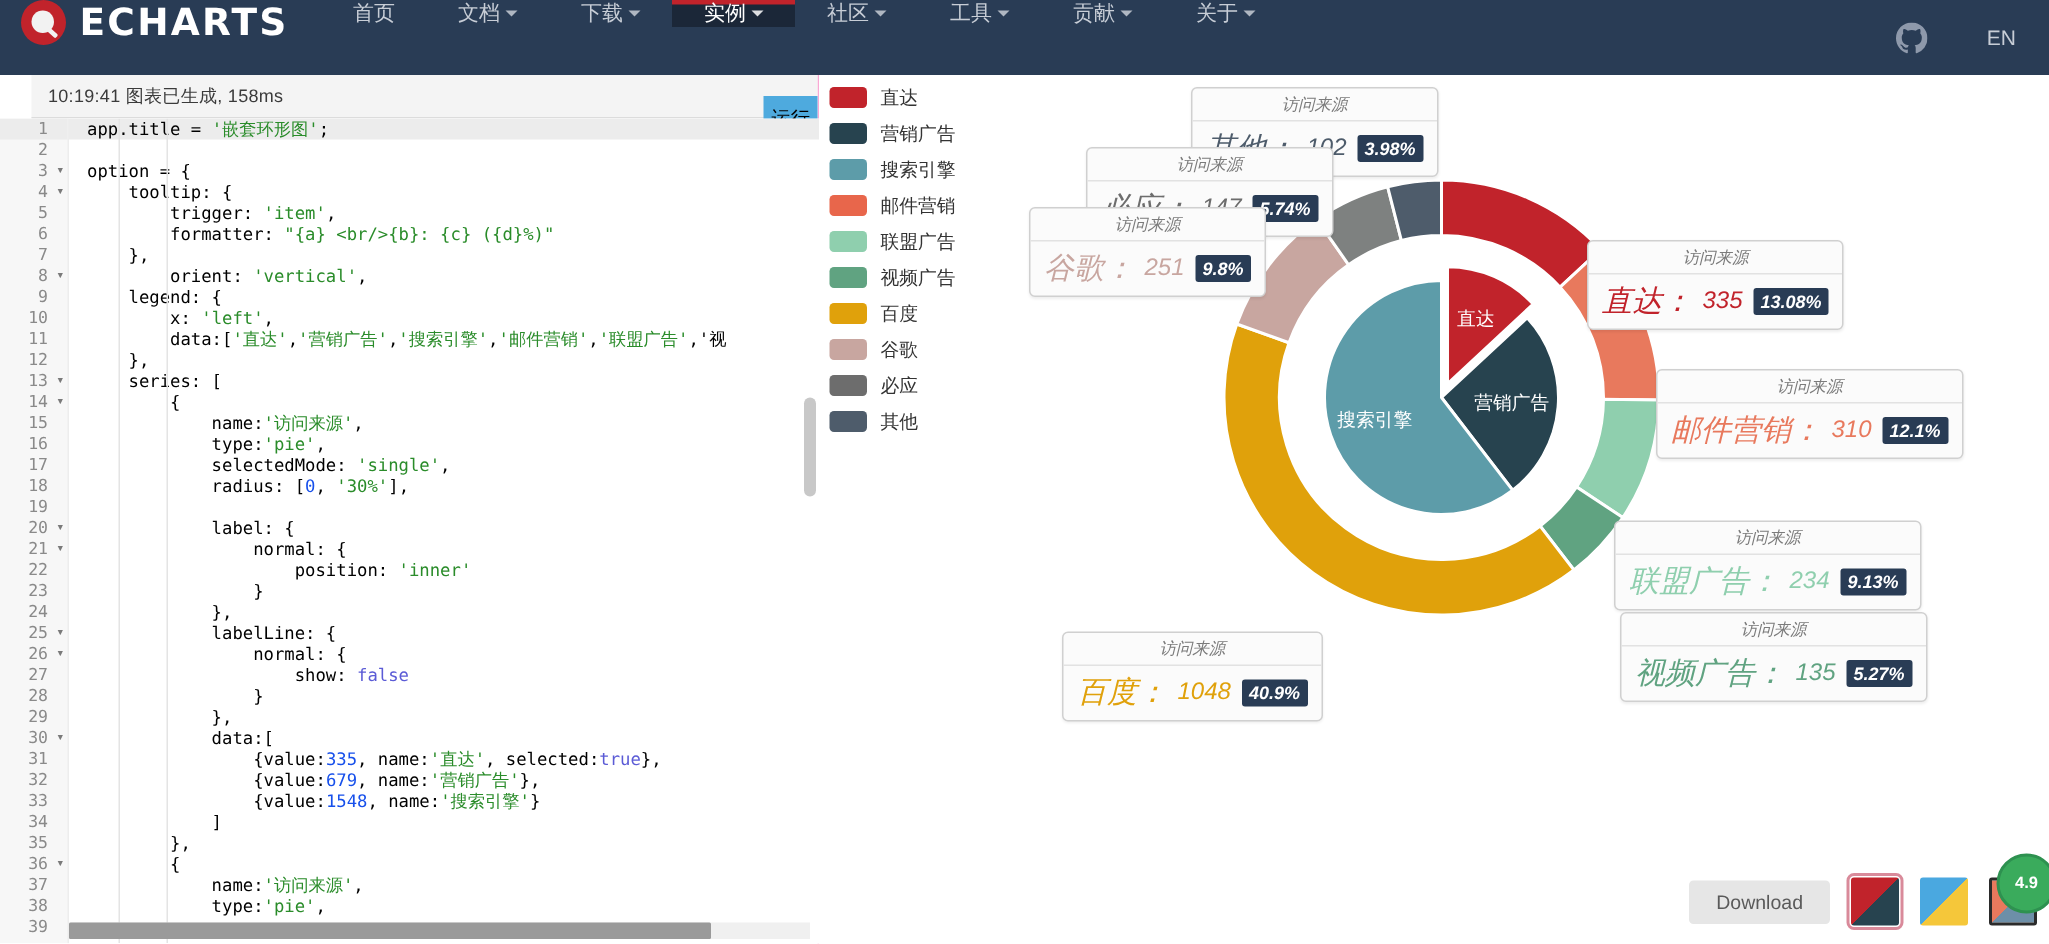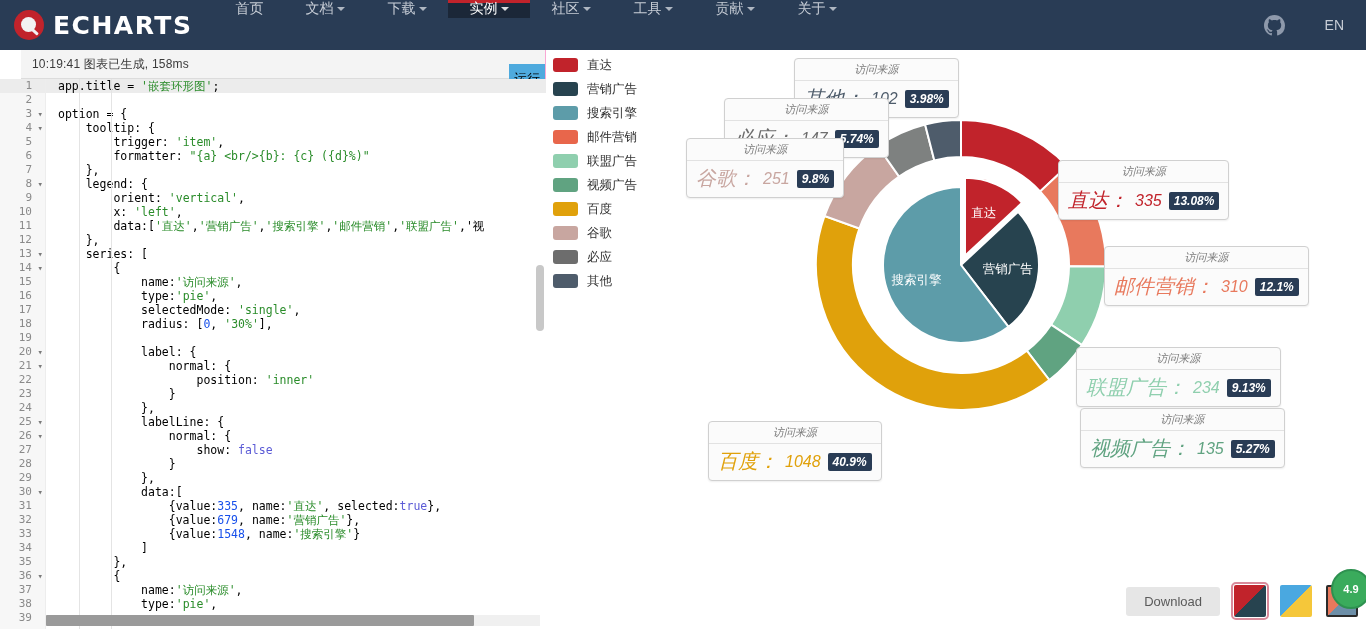--- a/index.html
+++ b/index.html
@@ -11,21 +11,21 @@
   }
 
   
   #topnav {
     height: 50px; width: 1366px;
     background: #293c55;
     display: flex; align-items: stretch;
     position: relative;
   }
   .logo-wrap {
-    display: flex; align-items: center;
+    display: flex; align-items: flex-start;
     padding-left: 14px; padding-right: 22px;
   }
   .logo-mark {
     width: 30px; height: 30px; border-radius: 50%;
     background: #c1232b;
     position: relative; flex: none;
     display: flex; align-items: center; justify-content: center;
   }
   .logo-mark .dot {
     width: 15px; height: 15px; border-radius: 50%;
@@ -341,22 +341,22 @@
       <div id="code-lines">
         <div class="indent-guide" style="left:33px"></div>
         <div class="indent-guide" style="left:65px"></div>
       <div class="cl first">app.title = <span class="tk-str">'嵌套环形图'</span>;</div>
           <div class="cl">&nbsp;</div>
           <div class="cl">option = {</div>
           <div class="cl">    tooltip: {</div>
           <div class="cl">        trigger: <span class="tk-str">'item'</span>,</div>
           <div class="cl">        formatter: <span class="tk-str">"{a} &lt;br/&gt;{b}: {c} ({d}%)"</span></div>
           <div class="cl">    },</div>
+          <div class="cl">        orient: <span class="tk-str">'vertical'</span>,</div>
           <div class="cl">    legend: {</div>
-          <div class="cl">        orient: <span class="tk-str">'vertical'</span>,</div>
           <div class="cl">        x: <span class="tk-str">'left'</span>,</div>
           <div class="cl">        data:[<span class="tk-str">'直达'</span>,<span class="tk-str">'营销广告'</span>,<span class="tk-str">'搜索引擎'</span>,<span class="tk-str">'邮件营销'</span>,<span class="tk-str">'联盟广告'</span>,'视</div>
           <div class="cl">    },</div>
           <div class="cl">    series: [</div>
           <div class="cl">        {</div>
           <div class="cl">            name:<span class="tk-str">'访问来源'</span>,</div>
           <div class="cl">            type:<span class="tk-str">'pie'</span>,</div>
           <div class="cl">            selectedMode: <span class="tk-str">'single'</span>,</div>
           <div class="cl">            radius: [<span class="tk-num">0</span>, <span class="tk-str">'30%'</span>],</div>
           <div class="cl">&nbsp;</div>

